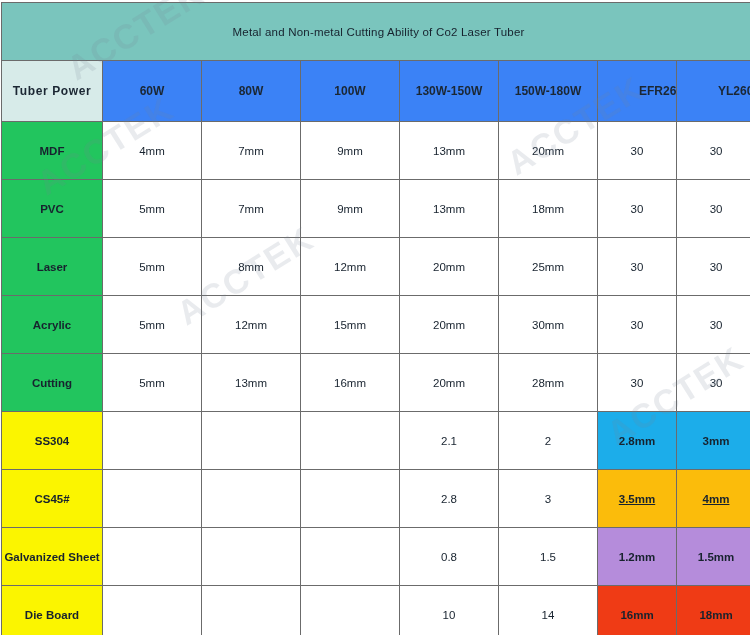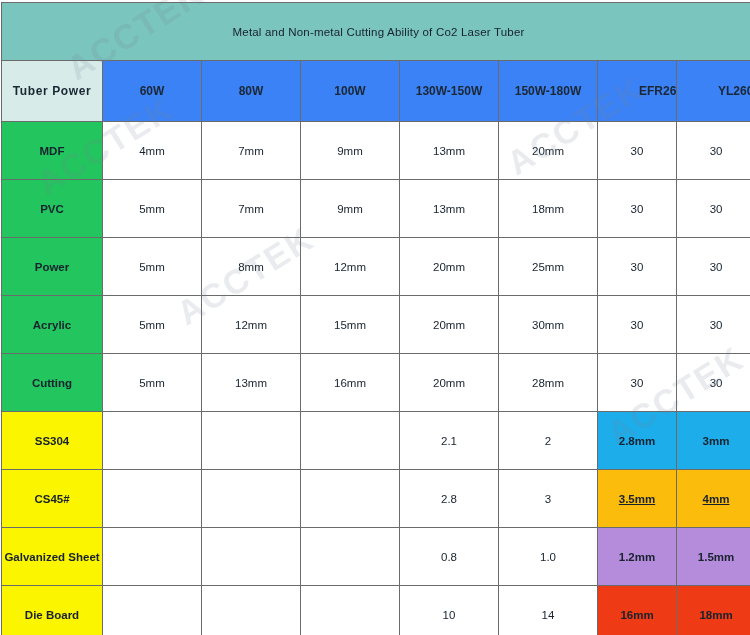--- a/index.html
+++ b/index.html
@@ -173,21 +173,21 @@
           <td class="mat-nonmetal">PVC</td>
           <td class="val">5mm</td>
           <td class="val">7mm</td>
           <td class="val">9mm</td>
           <td class="val">13mm</td>
           <td class="val">18mm</td>
           <td class="val">30</td>
           <td class="val">30</td>
         </tr>
         <tr>
-          <td class="mat-nonmetal">Power</td>
+          <td class="mat-nonmetal">Laser</td>
           <td class="val">5mm</td>
           <td class="val">8mm</td>
           <td class="val">12mm</td>
           <td class="val">20mm</td>
           <td class="val">25mm</td>
           <td class="val">30</td>
           <td class="val">30</td>
         </tr>
         <tr>
           <td class="mat-nonmetal">Acrylic</td>
@@ -228,21 +228,21 @@
           <td class="val">3</td>
           <td class="c-amber">3.5mm</td>
           <td class="c-amber">4mm</td>
         </tr>
         <tr>
           <td class="mat-metal">Galvanized Sheet</td>
           <td class="empty"></td>
           <td class="empty"></td>
           <td class="empty"></td>
           <td class="val">0.8</td>
-          <td class="val">1.0</td>
+          <td class="val">1.5</td>
           <td class="c-purple">1.2mm</td>
           <td class="c-purple">1.5mm</td>
         </tr>
         <tr>
           <td class="mat-metal">Die Board</td>
           <td class="empty"></td>
           <td class="empty"></td>
           <td class="empty"></td>
           <td class="val">10</td>
           <td class="val">14</td>

